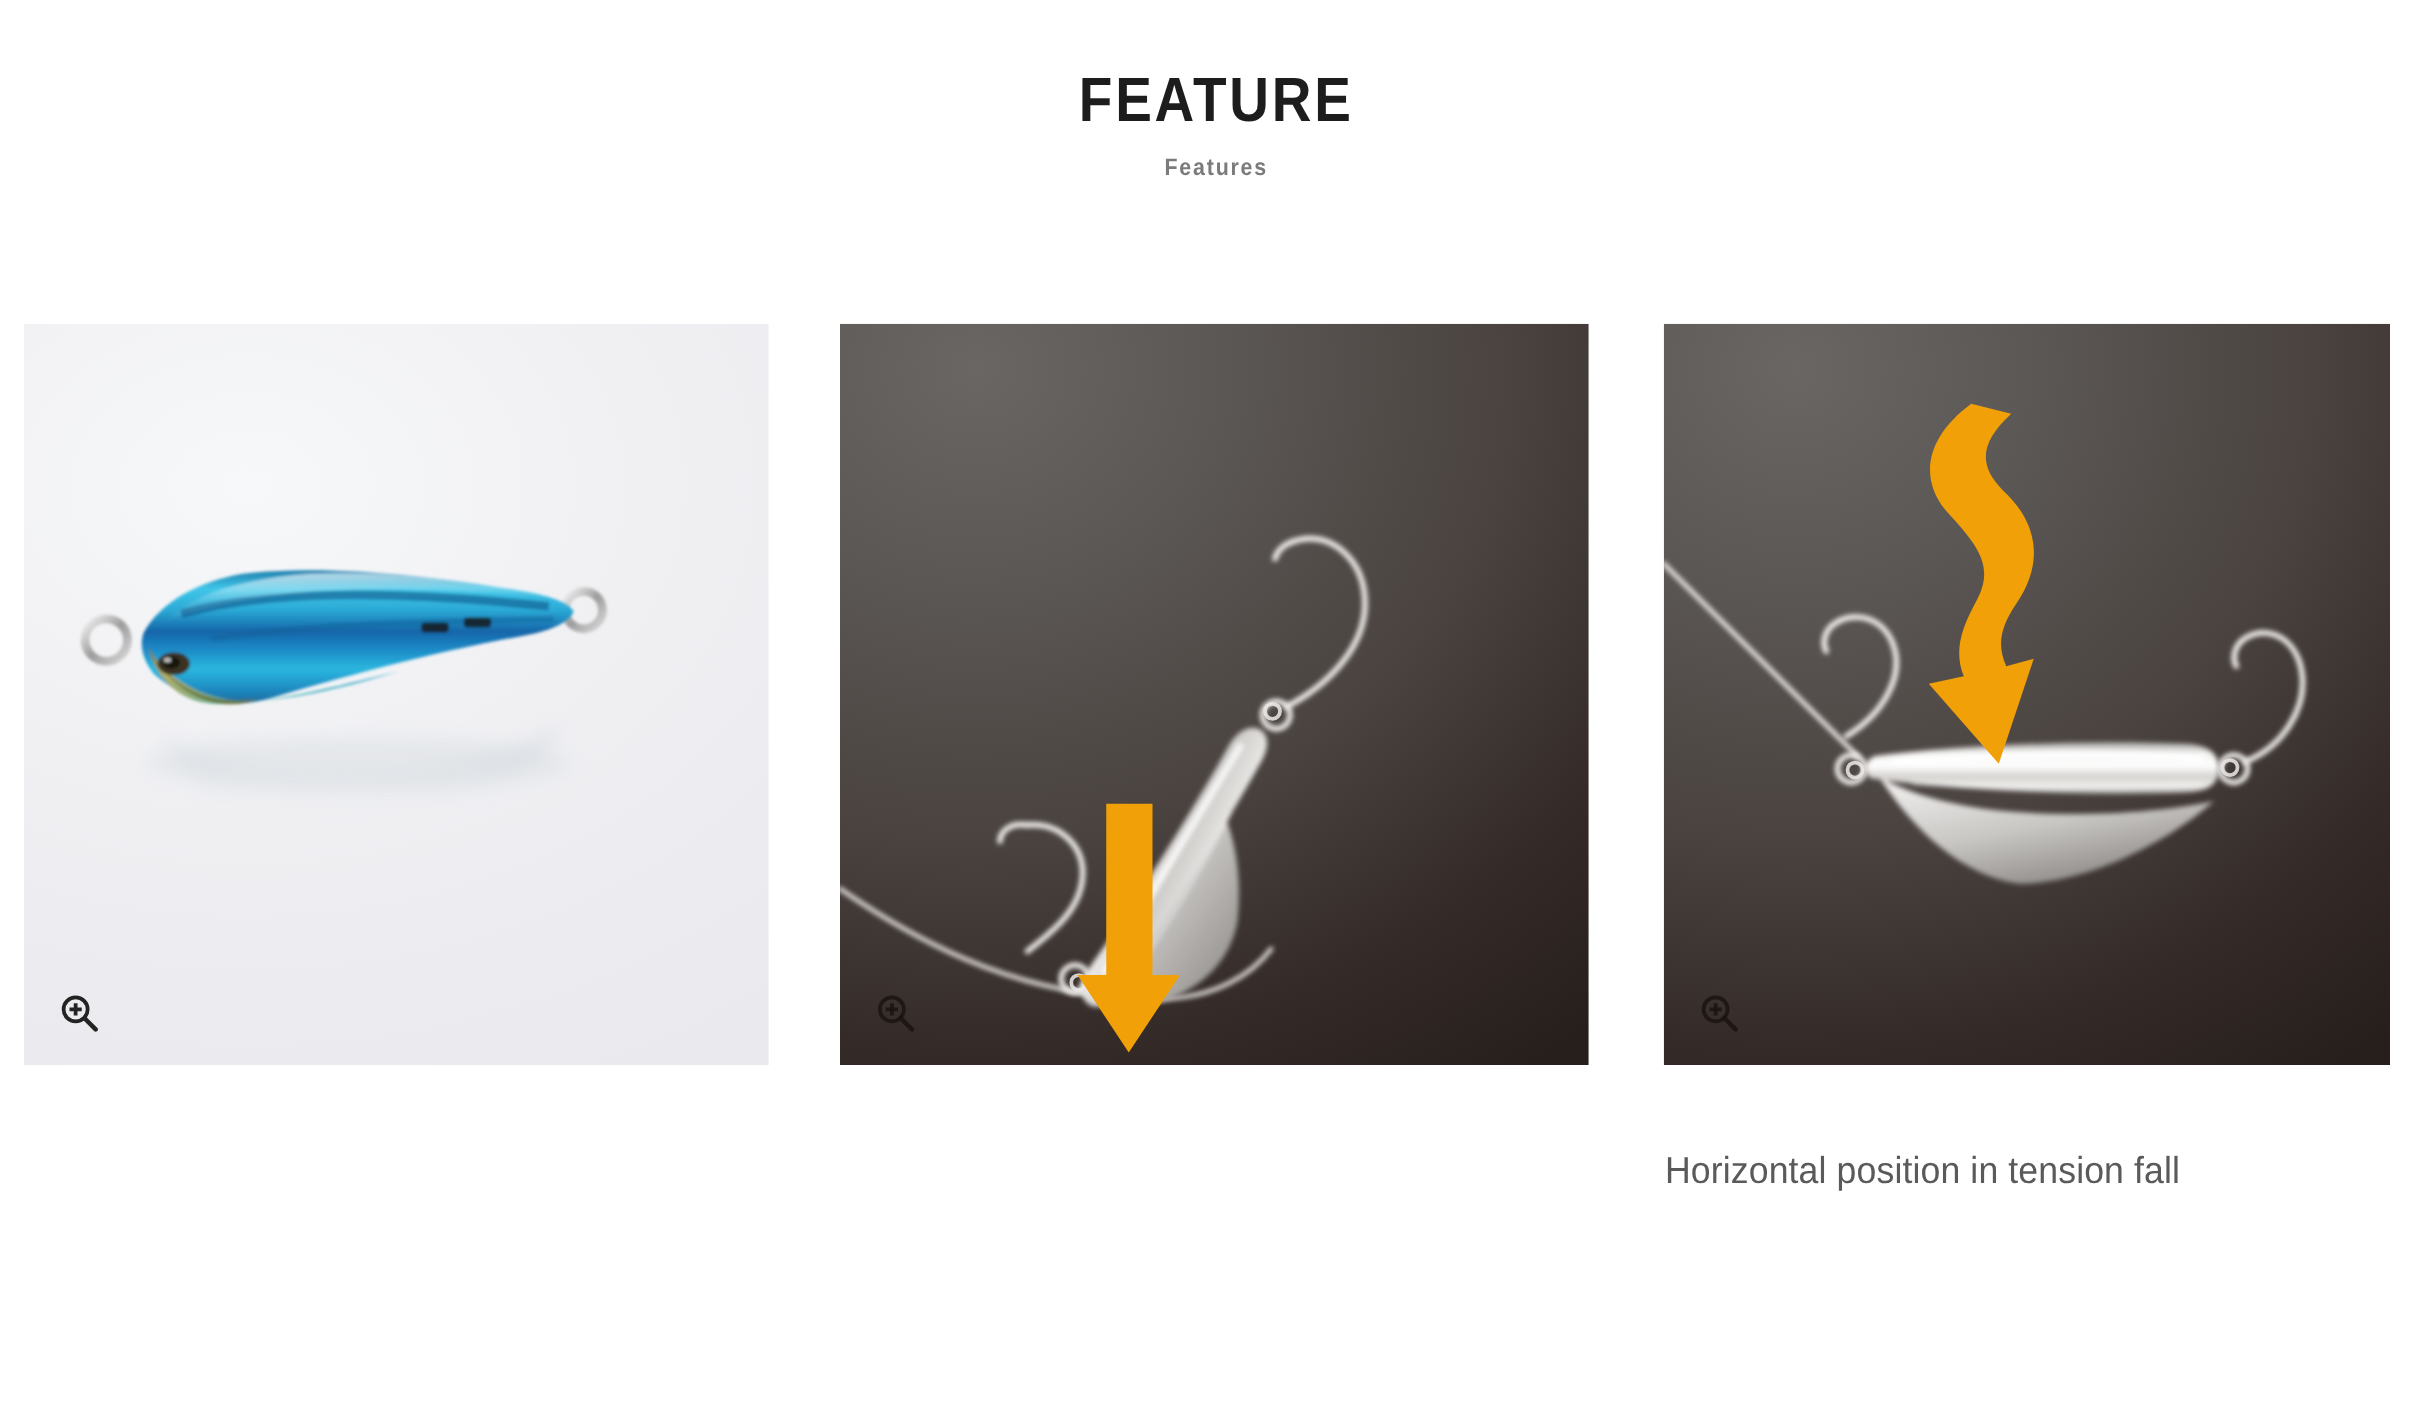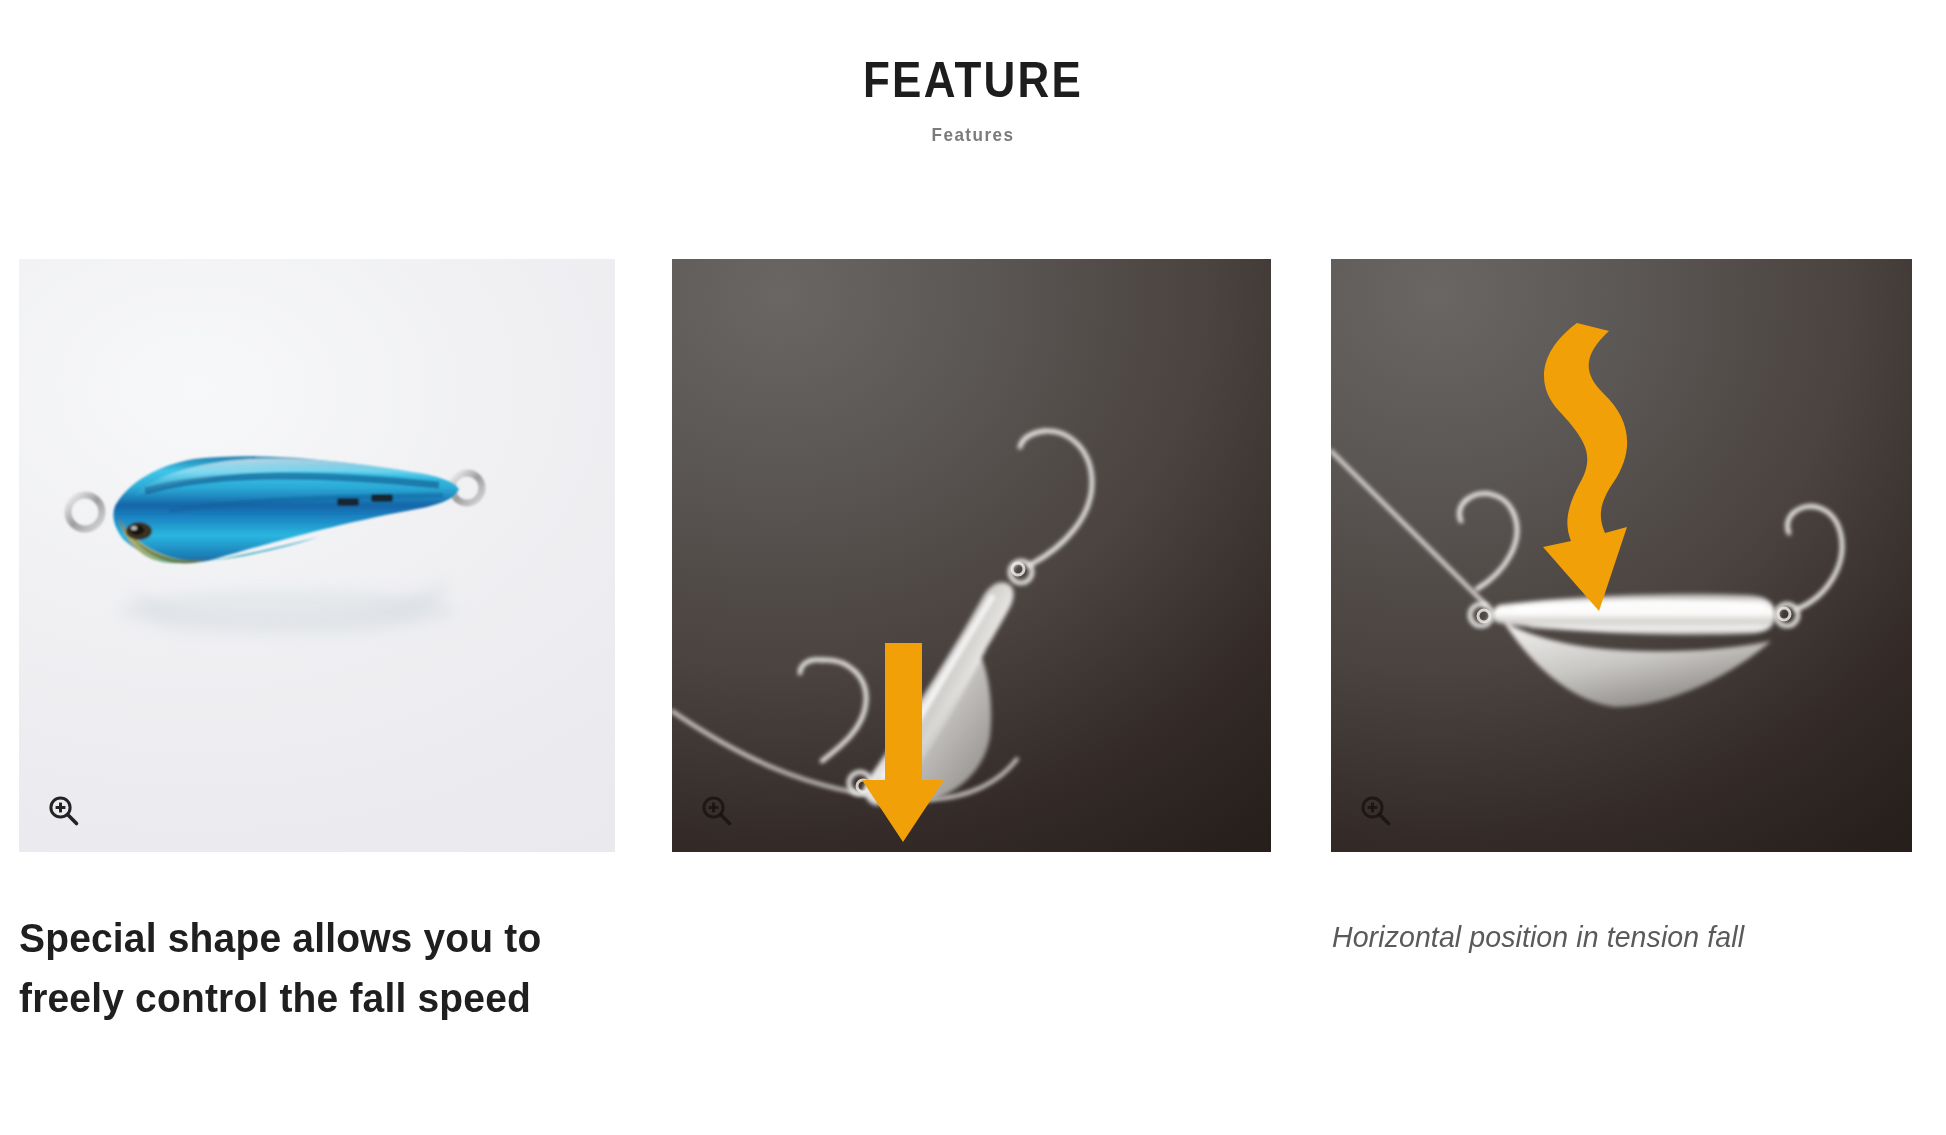--- a/index.html
+++ b/index.html
@@ -109,21 +109,21 @@
     left: 0;
     width: 1946px;
     height: 282px;
   }
   .caption {
     position: absolute;
     top: 0;
   }
   .caption.p1 { left: 19px;   width: 620px; }
   .caption.p2 { left: 673px;  width: 600px; }
-  .caption.p3 { left: 1332px; width: 580px; font-style: italic; }
+  .caption.p3 { left: 1332px; width: 580px; }
 
   .caption-heading {
     margin: 0;
     padding-top: 55px;
     font-family: "Liberation Sans Narrow", "Liberation Sans", sans-serif;
     font-size: 41px;
     line-height: 60px;
     font-weight: 700;
     color: #1f1f1f;
     letter-spacing: 0.2px;
@@ -415,21 +415,18 @@
           <circle cx="13.5" cy="13.5" r="9.6" fill="none" stroke="#1a1310" stroke-width="3" opacity="0.85"></circle>
           <line x1="13.5" y1="8.6" x2="13.5" y2="18.4" stroke="#1a1310" stroke-width="3" opacity="0.85"></line>
           <line x1="8.6" y1="13.5" x2="18.4" y2="13.5" stroke="#1a1310" stroke-width="3" opacity="0.85"></line>
           <line x1="20.6" y1="20.6" x2="29.5" y2="29.5" stroke="#1a1310" stroke-width="3.6" stroke-linecap="round" opacity="0.85"></line>
         </svg>
       </div>
     </div>
   </div>
 
   <div class="captions">
-    <div class="caption p1">
-      <div class="caption-heading">Special shape allows you to freely control the fall speed</div>
-    </div>
     <div class="caption p3">
       <div class="caption-text">Horizontal position in tension fall</div>
     </div>
   </div>
 
 </div>
 
 </body></html>

